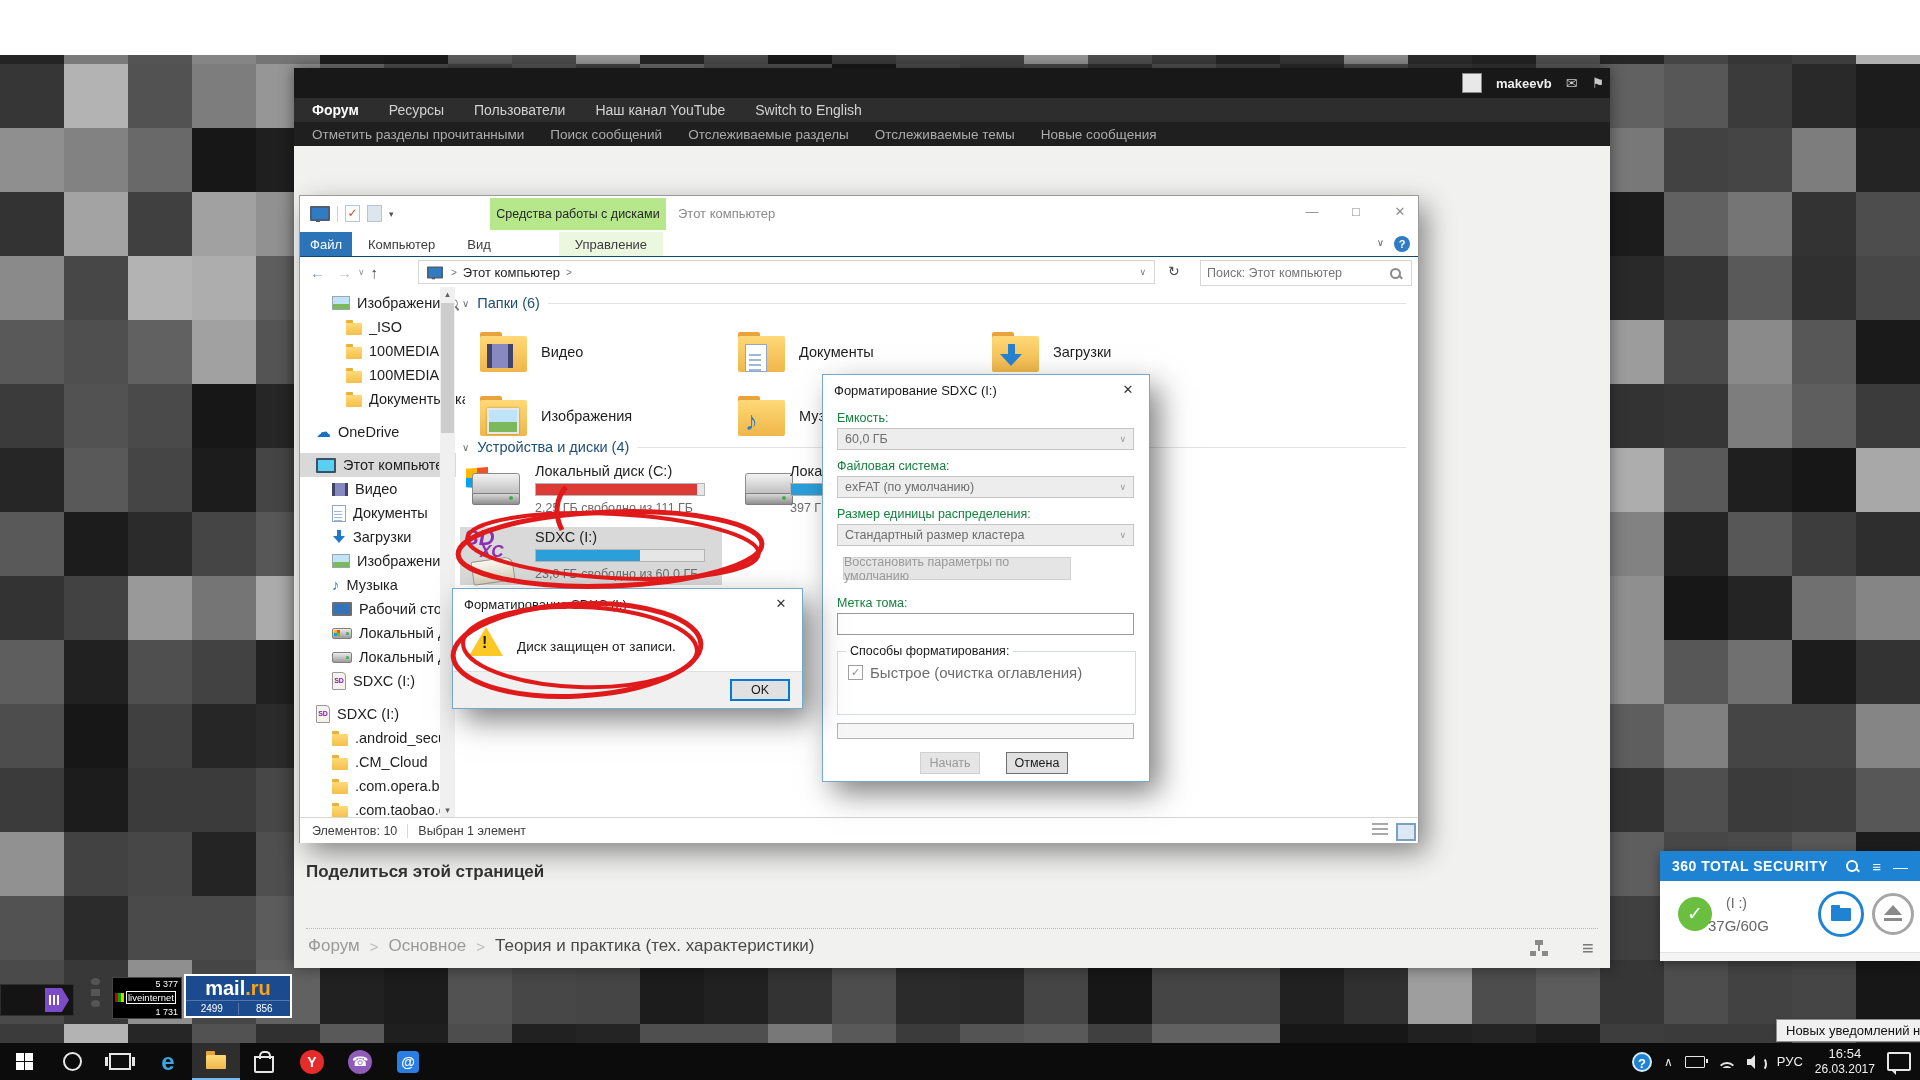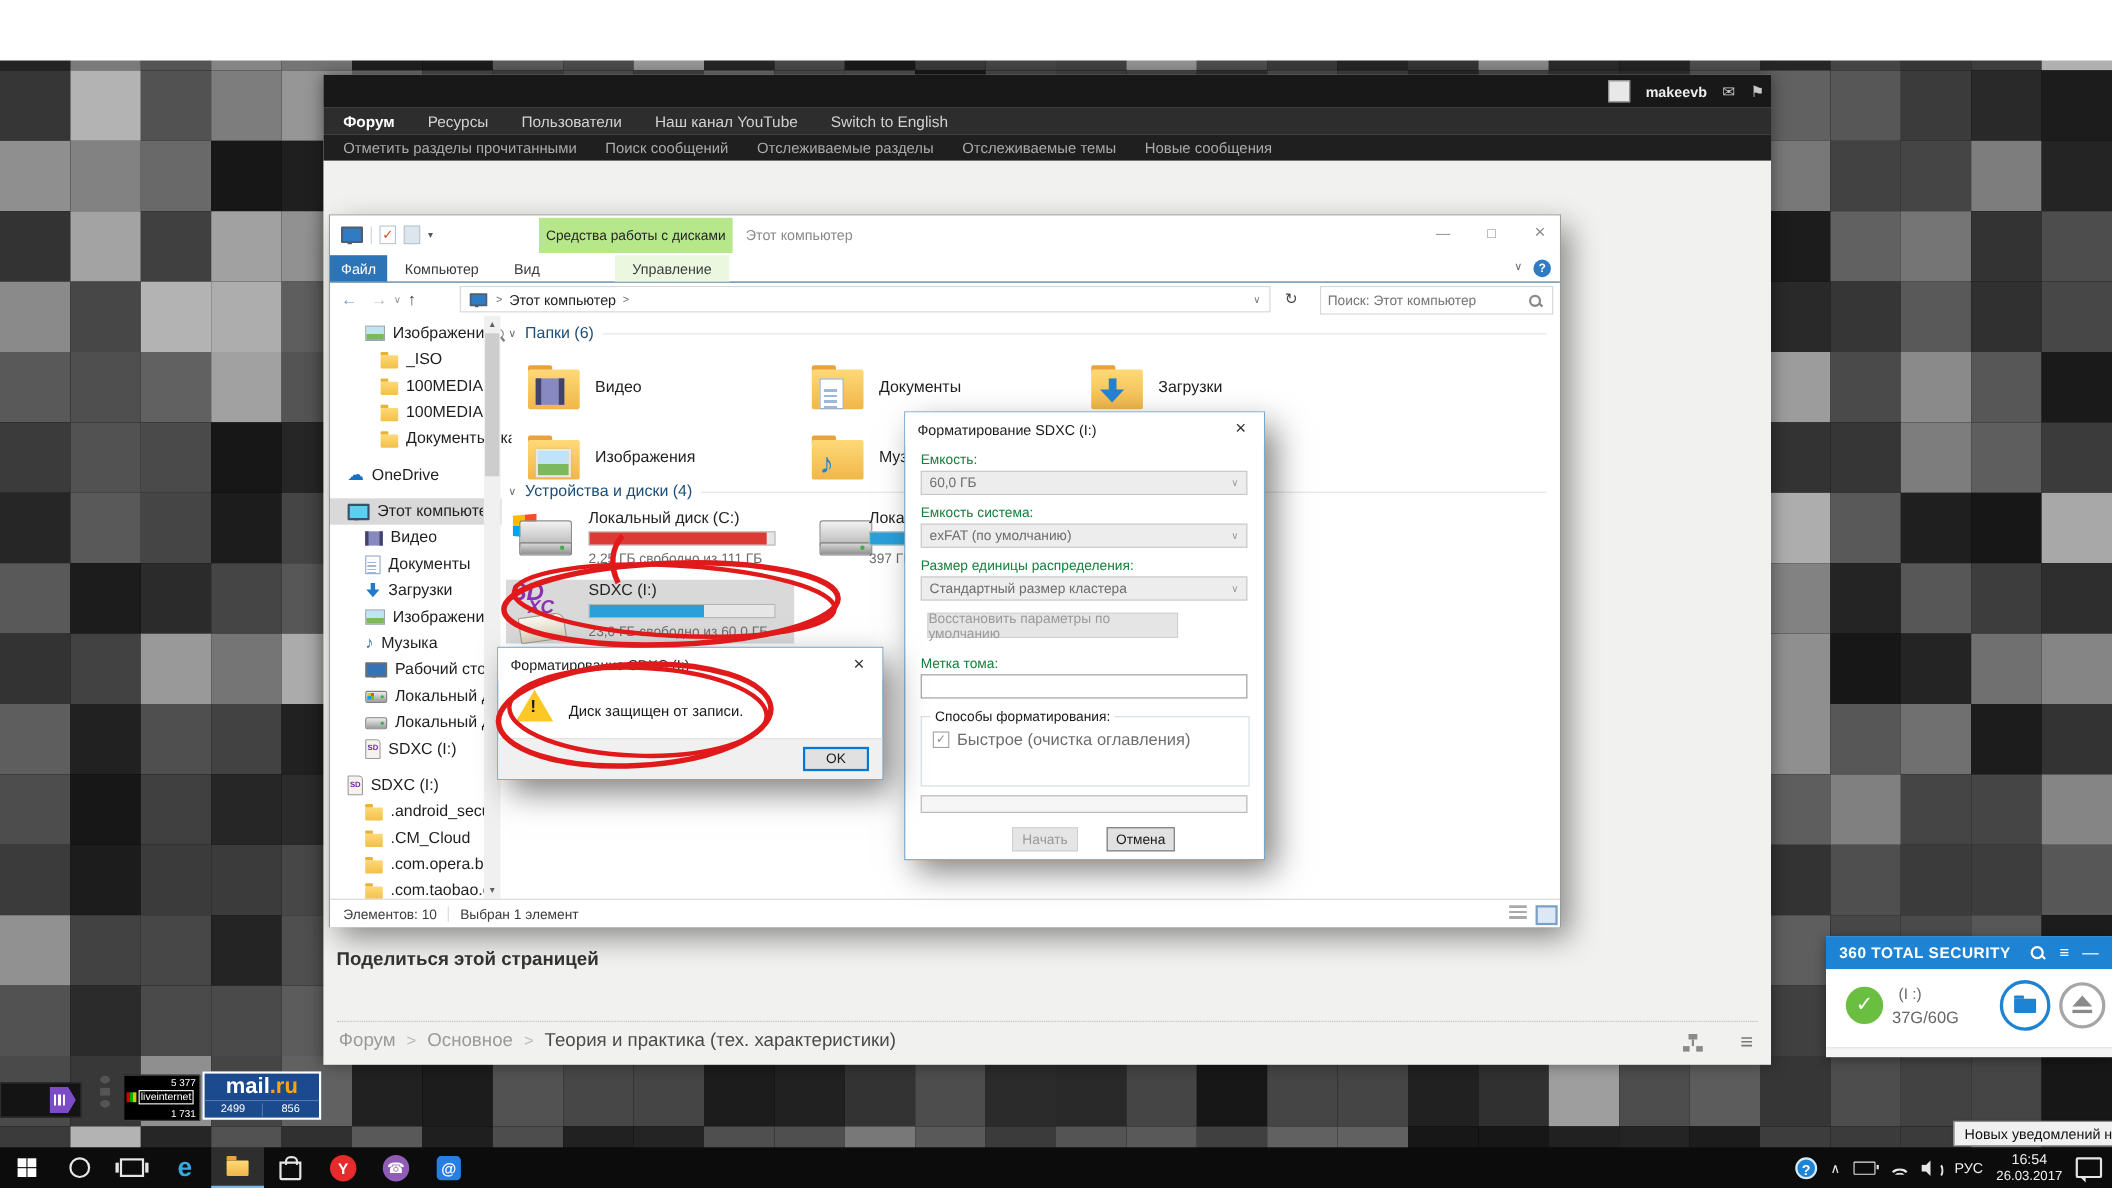--- a/index.html
+++ b/index.html
@@ -43,21 +43,21 @@
   .qat{left:10px;top:9px;display:flex;align-items:center;gap:7px;}
   .qat-sep{width:1px;height:16px;background:#d0d0d0;}
   .ic-pc-s{width:16px;height:11px;background:#2f7cc4;border:2px solid #4d5f70;border-radius:1px;position:relative;}
   .ic-pc-s::after{content:"";position:absolute;left:4px;top:11px;width:4px;height:3px;background:#4d5f70;}
   .ic-chk{width:13px;height:15px;background:#fdfdfd;border:1px solid #b9c6d2;position:relative;color:#d2491f;font-size:12px;font-weight:bold;line-height:14px;text-align:center;}
   .ic-doc-s{width:13px;height:15px;background:#dde6ef;border:1px solid #b9c6d2;}
   .qat-dd{font-size:9px;color:#555;}
   .ctx-tab{left:190px;top:2px;width:176px;height:32px;background:#b7e78b;color:#262626;font-size:12.5px;display:flex;align-items:center;justify-content:center;}
   .win-title{left:378px;top:10px;font-size:13px;color:#8a8a8a;}
   .win-ctl{top:0;height:30px;width:40px;display:flex;align-items:center;justify-content:center;font-size:13px;color:#8c8c8c;}
-  .tabs{left:0;top:36px;width:1118px;height:24px;background:#fff;border-bottom:1px solid #0c4a6e;display:flex;align-items:flex-start;}
+  .tabs{left:0;top:36px;width:1118px;height:24px;background:#fff;border-bottom:3px solid #0c4a6e;display:flex;align-items:flex-start;}
   .tab-file{width:52px;height:24px;background:#2b74b8;color:#fff;font-size:13px;display:flex;align-items:center;justify-content:center;}
   .tab{padding:0 16px;font-size:13px;color:#3c3c3c;height:24px;display:flex;align-items:center;}
   .tab.ctx{background:#ecf7e0;}
   .rib-dd{position:absolute;right:34px;top:41px;font-size:10px;color:#666;}
   .rib-help{position:absolute;right:8px;top:40px;width:16px;height:16px;border-radius:50%;background:#2f7cc4;color:#fff;font-size:11px;font-weight:bold;text-align:center;line-height:16px;}
   .addr{left:0;top:61px;width:1118px;height:30px;background:#fff;display:flex;align-items:center;}
   .nav-glyph{font-size:15px;margin:0 6px;}
   .addr-box{position:absolute;left:118px;top:3px;width:737px;height:24px;border:1px solid #d6d6d6;background:#fff;display:flex;align-items:center;padding-left:6px;box-sizing:border-box;gap:6px;}
   .addr-txt{font-size:13px;color:#1e1e1e;}
   .addr-gt{font-size:10px;color:#777;}
@@ -191,21 +191,21 @@
   .mr-row .d{width:1px;height:12px;background:#5576ab;}
   
   #widget{left:1660px;top:851px;width:260px;height:110px;background:#fff;box-shadow:0 3px 10px rgba(0,0,0,.4);}
   .w-head{position:absolute;left:0;top:0;width:260px;height:30px;background:#1f83d3;display:flex;align-items:center;}
   .w-title{color:#fff;font-size:14px;font-weight:bold;letter-spacing:.5px;margin-left:12px;flex:1;}
   .w-ic{color:#fff;font-size:15px;margin-right:12px;}
   .w-mag{width:8px;height:8px;border:2px solid #fff;border-radius:50%;position:relative;margin-right:14px;}
   .w-mag::after{content:"";position:absolute;left:7px;top:7px;width:5px;height:2px;background:#fff;transform:rotate(45deg);}
   .w-check{position:absolute;left:18px;top:46px;width:34px;height:34px;border-radius:50%;background:#6abf40;color:#fff;font-size:19px;font-weight:bold;text-align:center;line-height:34px;}
   .w-drive{position:absolute;left:66px;top:44px;font-size:14px;color:#666;}
-  .w-usage{position:absolute;left:60px;top:66px;font-size:15px;color:#666;}
+  .w-usage{position:absolute;left:48px;top:66px;font-size:15px;color:#666;}
   .w-btn1{position:absolute;left:158px;top:40px;width:46px;height:46px;border:3px solid #1f83d3;border-radius:50%;box-sizing:border-box;}
   .w-folder{position:absolute;left:10px;top:14px;width:20px;height:13px;background:#1f83d3;border-radius:1px;}
   .w-folder::before{content:"";position:absolute;left:0;top:-3px;width:9px;height:3px;background:#1f83d3;border-radius:1px 1px 0 0;}
   .w-btn2{position:absolute;left:212px;top:42px;width:42px;height:42px;border:3px solid #a6a6a6;border-radius:50%;box-sizing:border-box;}
   .w-ej{position:absolute;left:9px;top:9px;width:0;height:0;border-left:9px solid transparent;border-right:9px solid transparent;border-bottom:10px solid #8a8a8a;}
   .w-ejb{position:absolute;left:9px;top:22px;width:18px;height:3px;background:#8a8a8a;}
   .w-foot{position:absolute;left:0;bottom:0;width:260px;height:8px;background:#f4f4f4;border-top:1px solid #e2e2e2;}
   
   #tooltip{left:1776px;top:1019px;background:#f0f0f0;border:1px solid #8f8f8f;padding:3px 9px;font-size:13px;color:#111;white-space:nowrap;box-shadow:2px 2px 5px rgba(0,0,0,.35);}
   
@@ -1034,21 +1034,21 @@
     </div>
   </div>
 
   <div class="dlg abs" style="left:823px;top:375px;width:326px;height:406px;">
     <div class="dlg-title">
       <span class="t">Форматирование SDXC (I:)</span>
       <span class="dlg-x">✕</span>
     </div>
     <span class="flab2" style="top:36px;">Емкость:</span>
     <div class="combo" style="top:53px;"><span>60,0 ГБ</span><span class="cv">∨</span></div>
-    <span class="flab2" style="top:84px;">Емкость система:</span>
+    <span class="flab2" style="top:84px;">Файловая система:</span>
     <div class="combo" style="top:101px;"><span>exFAT (по умолчанию)</span><span class="cv">∨</span></div>
     <span class="flab2" style="top:132px;">Размер единицы распределения:</span>
     <div class="combo" style="top:149px;"><span>Стандартный размер кластера</span><span class="cv">∨</span></div>
     <div class="btn dis" style="left:20px;top:182px;width:228px;height:23px;">Восстановить параметры по умолчанию</div>
     <span class="flab2" style="top:221px;">Метка тома:</span>
     <div class="tinput" style="top:238px;"></div>
     <div class="group" style="top:276px;">
       <span class="gl">Способы форматирования:</span>
       <span class="cbrow">
         <span class="cbox">✓</span>

